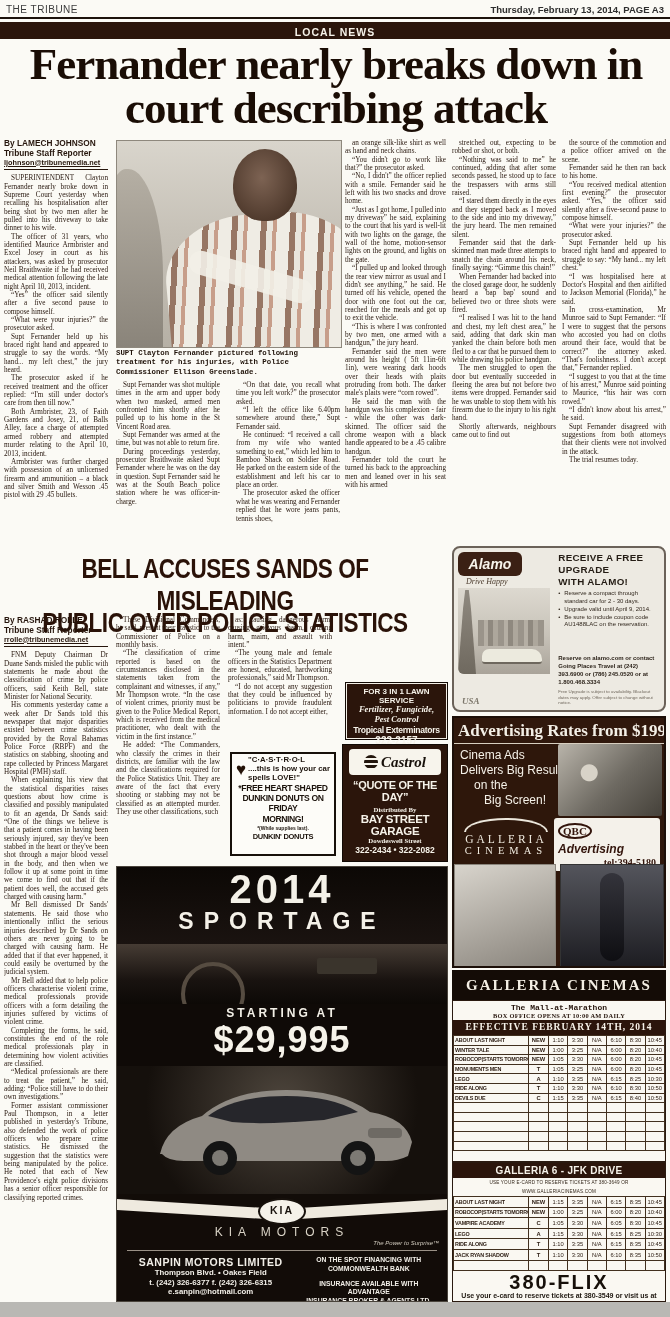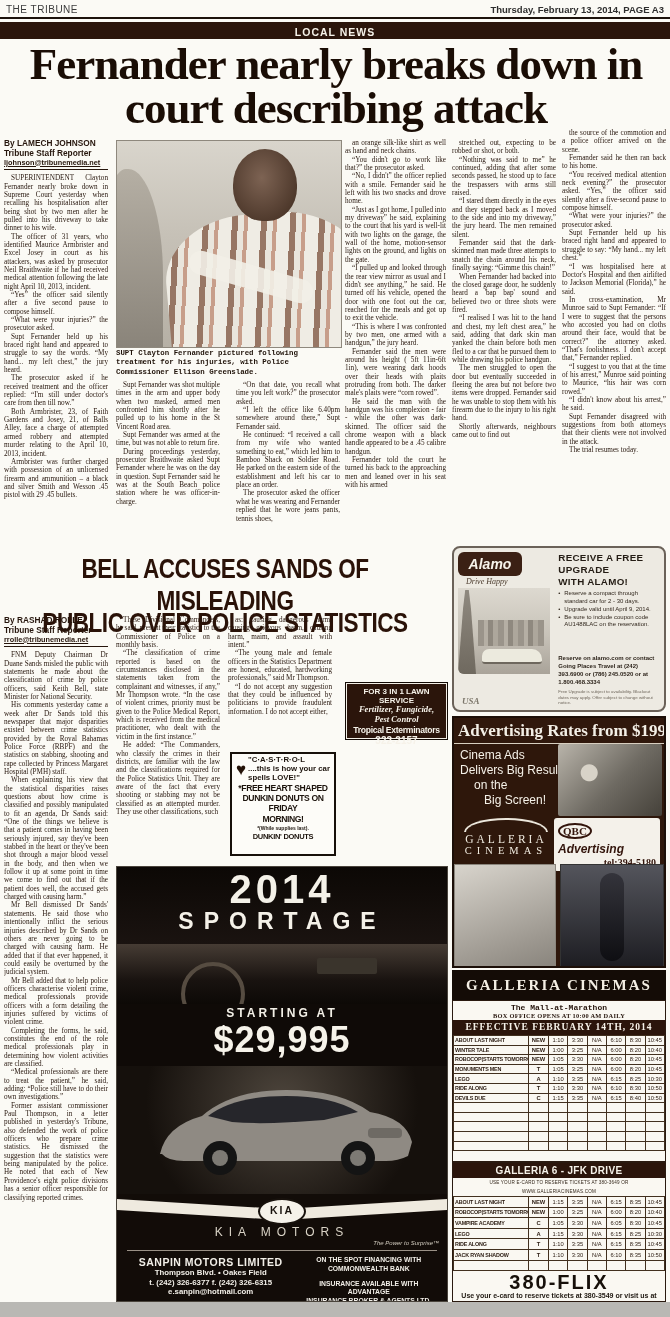--- a/index.html
+++ b/index.html
@@ -16,21 +16,21 @@
   
   .col{font-size:7.2px;line-height:1.16;text-align:justify;overflow:hidden;}
   .col p{margin:0;text-indent:7px;}
   .byline{font-family:"Liberation Sans",sans-serif;font-weight:bold;font-size:8.3px;line-height:1.18;border-bottom:1px solid #26150c;padding-bottom:2px;margin-bottom:4px;text-align:left;}
   .byline .email{font-size:7.3px;text-decoration:underline;}
   .a1c1{left:4px;top:139px;width:104px;height:406px;}
   .a1c2{left:116px;top:381px;width:104px;height:164px;}
   .a1c3{left:236px;top:381px;width:104px;height:164px;}
   .a1c4{left:345px;top:139px;width:101px;height:406px;}
   .a1c5{left:452px;top:139px;width:104px;height:406px;}
-  .a1c6{left:562px;top:129px;width:104px;height:406px;}
+  .a1c6{left:562px;top:139px;width:104px;height:406px;}
   
   .photo{left:116px;top:140px;width:224px;height:206px;background:linear-gradient(180deg,#d9d5cc 0%,#c6c1b7 45%,#b6b0a5 100%);border:1px solid #8e887d;overflow:hidden;}
   .ph-left{position:absolute;left:-12px;top:28px;width:58px;height:178px;background:linear-gradient(180deg,#b5afa4,#8a847a);border-radius:36% 60% 0 0;}
   .ph-head{position:absolute;right:44px;top:8px;width:64px;height:72px;background:radial-gradient(ellipse at 45% 40%,#7d6353,#4b3629 78%);border-radius:50% 50% 46% 46%;}
   .ph-shirt{position:absolute;right:-26px;top:72px;width:200px;height:150px;border-radius:42% 44% 0 0;transform:rotate(-5deg);background:repeating-linear-gradient(98deg,#efece4 0 13px,#977664 13px 19px,#e9e5dc 19px 25px,#c79e8a 25px 29px);}
   .ph-sling{position:absolute;right:26px;top:124px;width:128px;height:24px;background:#f2efe7;border-radius:12px;transform:rotate(16deg);opacity:.9;}
   .caption{left:116px;top:349px;width:224px;font-family:Liberation Mono, monospace;font-size:7.4px;font-weight:bold;line-height:1.25;color:#1f1209;}
   
   .headline2{left:2px;top:552px;width:446px;margin:0;text-align:center;color:#2a1208;}
   .h2line{display:block;font-family:"Liberation Sans",sans-serif;font-weight:bold;font-size:24px;line-height:27px;transform:scale(.94,1.18);transform-origin:center top;letter-spacing:-.5px;}
@@ -218,21 +218,21 @@
       <p>“I stared them directly in the eyes and they stepped back as I moved to the side and into my driveway,” the jury heard. The men remained silent.</p>
       <p>Fernander said that the dark-skinned man made three attempts to snatch the chain around his neck, finally saying: “Gimme this chain!”</p>
       <p>When Fernander had backed into the closed garage door, he suddenly heard a 'bap bap' sound and believed two or three shots were fired.</p>
       <p>“I realised I was hit to the hand and chest, my left chest area,” he said, adding that dark skin man yanked the chain before both men fled to a car that he pursued them to while drawing his police handgun.</p>
       <p>The men struggled to open the door but eventually succeeded in fleeing the area but not before two items were dropped. Fernander said he was unable to stop them with his firearm due to the injury to his right hand.</p>
       <p>Shortly afterwards, neighbours came out to find out</p>
     </div>
   <div class="abs col a1c6">
       <p>the source of the commotion and a police officer arrived on the scene.</p>
       <p>Fernander said he then ran back to his home.</p>
-      <p>“You received medical attention neck evening?” the prosecutor asked. “Yes,” the officer said silently after a five-second pause to compose himself.</p>
+      <p>“You received medical attention first evening?” the prosecutor asked. “Yes,” the officer said silently after a five-second pause to compose himself.</p>
       <p>“What were your injuries?” the prosecutor asked.</p>
       <p>Supt Fernander held up his braced right hand and appeared to struggle to say: “My hand... my left chest.”</p>
       <p>“I was hospitalised here at Doctor's Hospital and then airlifted to Jackson Memorial (Florida),” he said.</p>
       <p>In cross-examination, Mr Munroe said to Supt Fernander: “If I were to suggest that the persons who accosted you had on cloths around their face, would that be correct?” the attorney asked. “That's foolishness. I don't accept that,” Fernander replied.</p>
       <p>“I suggest to you that at the time of his arrest,” Munroe said pointing to Maurice, “his hair was corn rowed.”</p>
       <p>“I didn't know about his arrest,” he said.</p>
       <p>Supt Fernander disagreed with suggestions from both attorneys that their clients were not involved in the attack.</p>
       <p>The trial resumes today.</p>
     </div>
 
@@ -313,20 +313,31 @@
     <div class="dk-b1">*FREE HEART SHAPED</div>
     <div class="dk-b1">DUNKIN DONUTS ON FRIDAY</div>
     <div class="dk-b1">MORNING!</div>
     <div class="dk-small">*(While supplies last).</div>
     <div class="dk-logo">
       <span>DUNKIN'</span>
       <span>DONUTS</span>
     </div>
   </div>
 
+  <div class="abs castrol">
+    <div class="cs-logo">
+      <span class="cs-circ"></span>
+      <span class="cs-word">Castrol</span>
+    </div>
+    <div class="cs-quote">“QUOTE OF THE DAY”</div>
+    <div class="cs-dist">Distributed By</div>
+    <div class="cs-garage">BAY STREET GARAGE</div>
+    <div class="cs-street">Dowdeswell Street</div>
+    <div class="cs-phones">322-2434 • 322-2082</div>
+  </div>
 
   <div class="abs kia">
     <div class="kbanner">
       <div class="kyear">2014</div>
       <div class="kmodel">SPORTAGE</div>
     </div>
     <div class="kdash">
       <div class="kd-wheel"></div>
       <div class="kd-screen"></div>
     </div>

